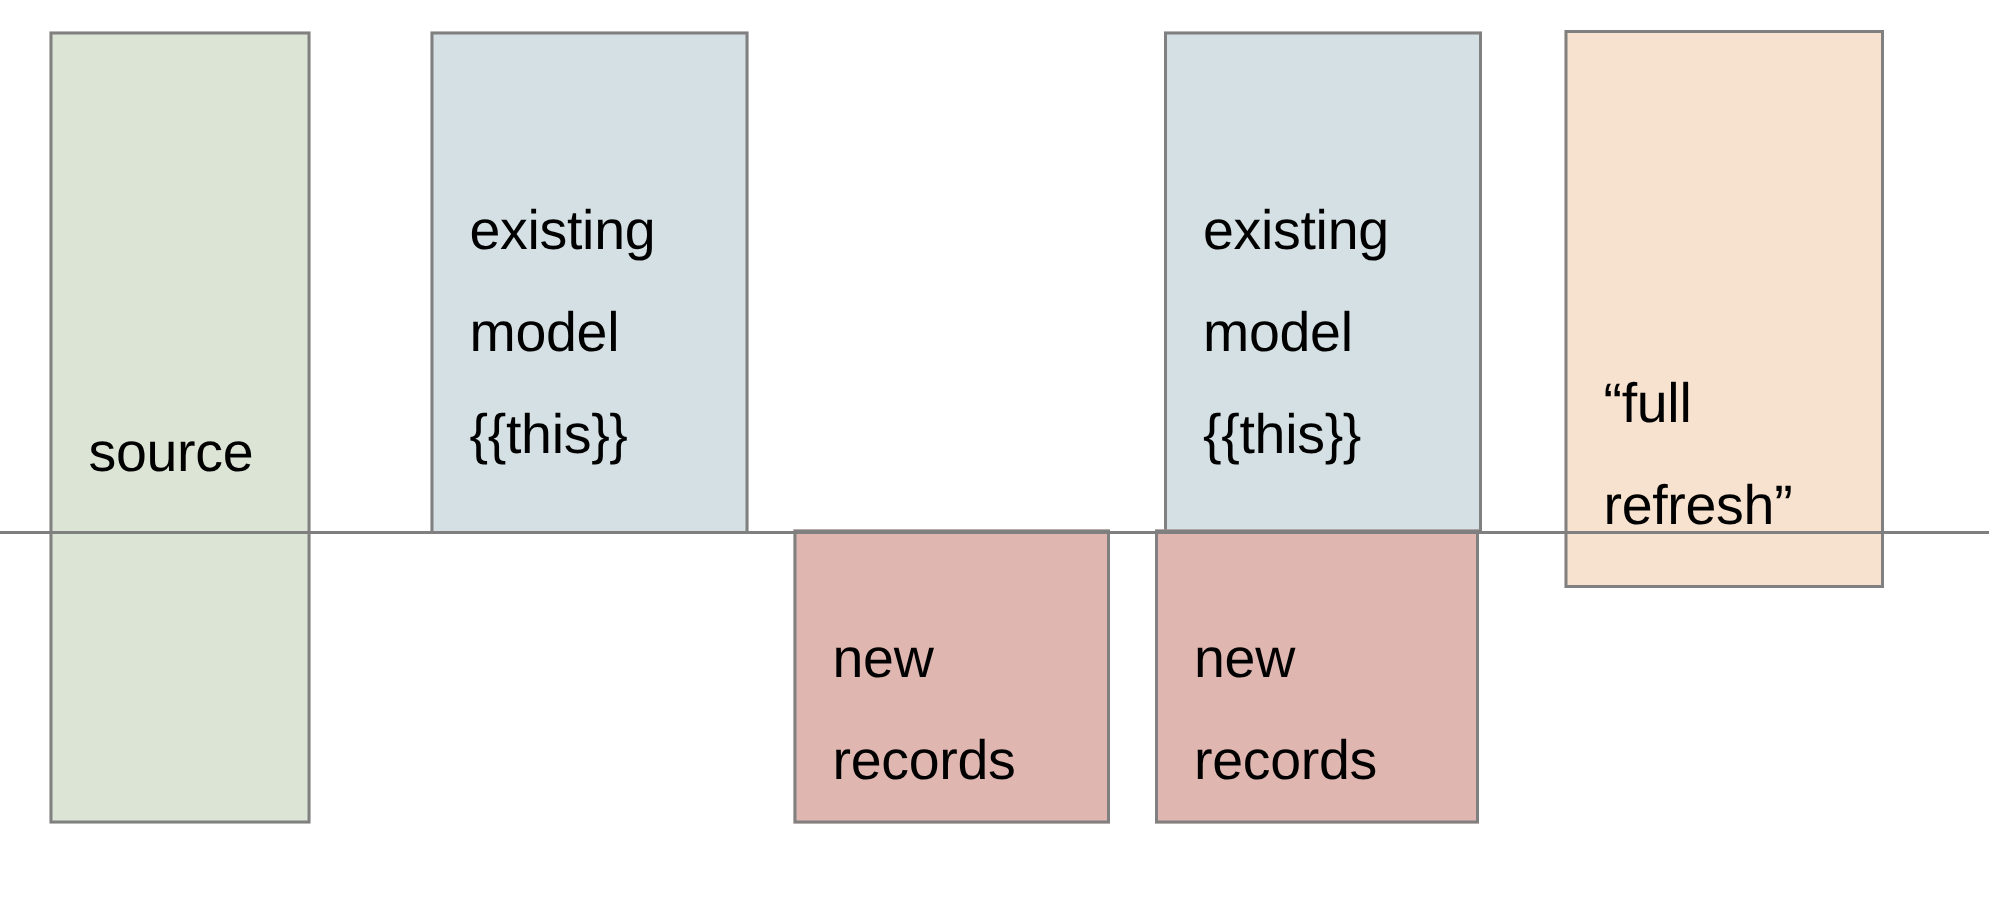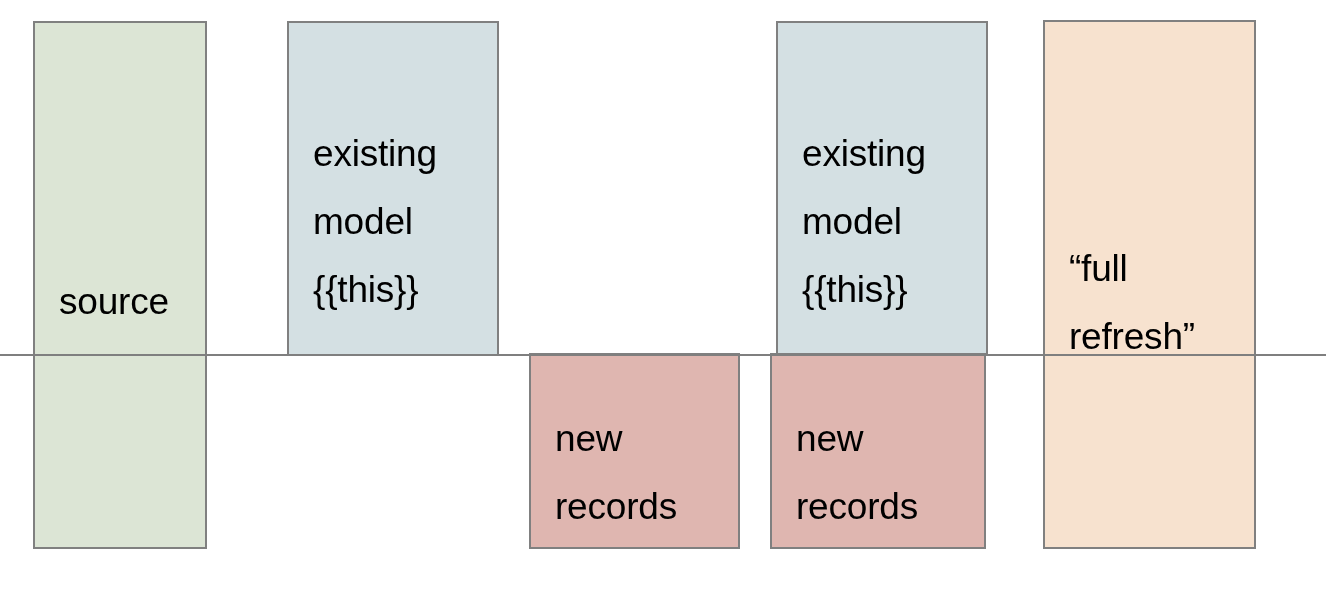--- a/index.html
+++ b/index.html
@@ -70,21 +70,21 @@
       </div>
       <div class="box" style="left: 776px; top: 21px; width: 212px; height: 335px; background: rgb(212, 224, 227); border-color: rgb(128, 128, 128); justify-content: flex-start; padding-top: 97px;">
         <div class="label" style="color: rgb(0, 0, 0);">existing
 model
 {{this}}</div>
       </div>
       <div class="box" style="left: 770px; top: 353px; width: 216px; height: 196px; background: rgb(223, 182, 176); border-color: rgb(128, 128, 128); justify-content: flex-start; padding-top: 50px;">
         <div class="label" style="color: rgb(0, 0, 0);">new
 records</div>
       </div>
-      <div class="box" style="left: 1043px; top: 20px; width: 213px; height: 529px; background: rgb(247, 226, 207); border-color: rgb(128, 128, 128); justify-content: flex-start; padding-top: 213px;">
+      <div class="box" style="left: 1043px; top: 20px; width: 213px; height: 372px; background: rgb(247, 226, 207); border-color: rgb(128, 128, 128); justify-content: flex-start; padding-top: 213px;">
         <div class="label" style="color: rgb(0, 0, 0);">“full
 refresh”</div>
       </div>
     </div>
 
   <div class="baseline" id="baseline" style="top: 354px; border-top-color: rgb(127, 127, 127);"></div>
 
 </div>
 
 </body></html>

